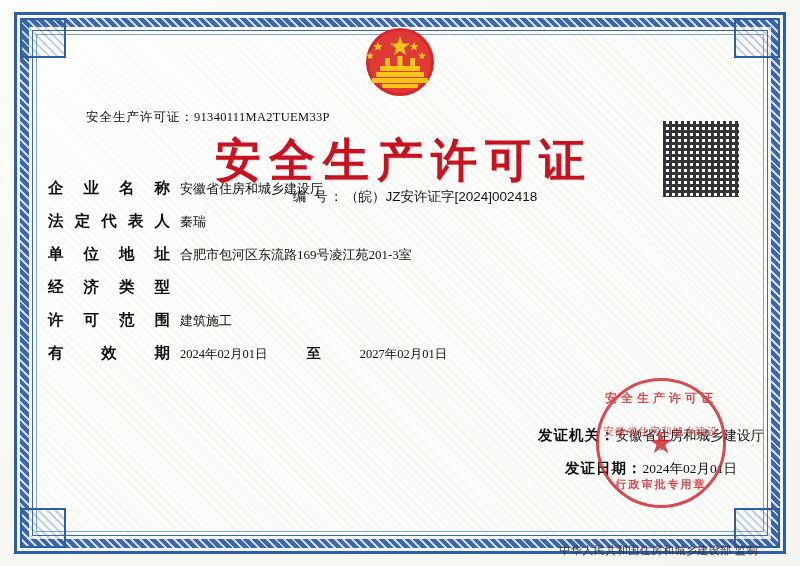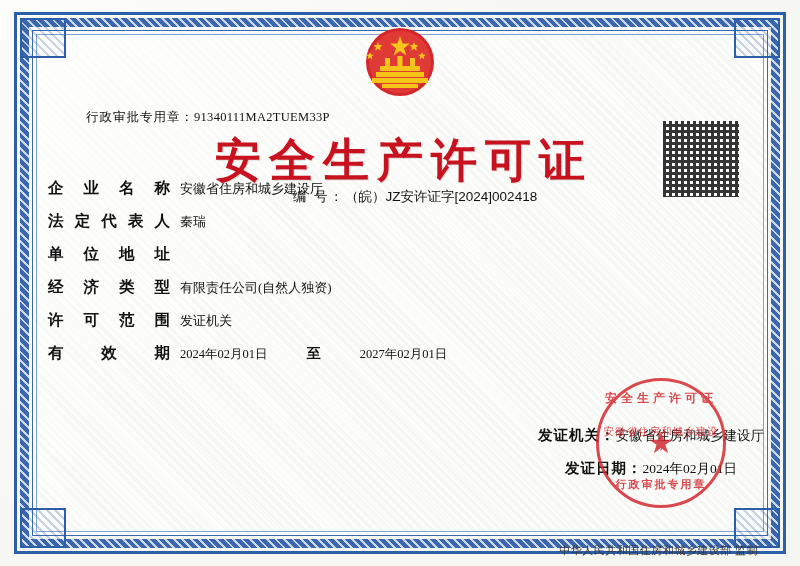--- a/index.html
+++ b/index.html
@@ -302,21 +302,21 @@
     <rect x="45.5" y="34" width="5" height="11" fill="#f5c518"></rect>
     <rect x="58" y="36" width="5" height="9" fill="#f5c518"></rect>
     <rect x="24" y="50" width="48" height="5" fill="#f5c518"></rect>
     <rect x="20" y="56" width="56" height="5" fill="#f5c518"></rect>
     <rect x="30" y="62" width="36" height="4" fill="#f5c518"></rect>
   </svg>
 
   <div class="content">
 
     <div class="credit-code">
-      <span class="label">行政审批专用章：</span><span class="value">91340111MA2TUEM33P</span>
+      <span class="label">安全生产许可证：</span><span class="value">91340111MA2TUEM33P</span>
     </div>
 
     <div class="cert-title">安全生产许可证</div>
 
     <div class="cert-number">
       <span class="lab">编  号：</span><span>（皖）JZ安许证字[2024]002418</span>
     </div>
 
     <div class="qr"></div>
   </div>
@@ -344,40 +344,40 @@
       <div class="val">秦瑞</div>
     </div>
 
     <div class="row">
       <div class="lbl">
         <span>单</span>
         <span>位</span>
         <span>地</span>
         <span>址</span>
       </div>
+      <div class="val">合肥市包河区东流路169号凌江苑201-3室</div>
     </div>
 
     <div class="row">
       <div class="lbl">
         <span>经</span>
         <span>济</span>
         <span>类</span>
         <span>型</span>
       </div>
-      <div class="val">有限责任公司(自然人独资)</div>
     </div>
 
     <div class="row">
       <div class="lbl">
         <span>许</span>
         <span>可</span>
         <span>范</span>
         <span>围</span>
       </div>
-      <div class="val">发证机关</div>
+      <div class="val">建筑施工</div>
     </div>
 
     <div class="row validity">
       <div class="lbl">
         <span>有</span>
         <span>效</span>
         <span>期</span>
       </div>
       <div class="val">
         <span>2024年02月01日</span>

